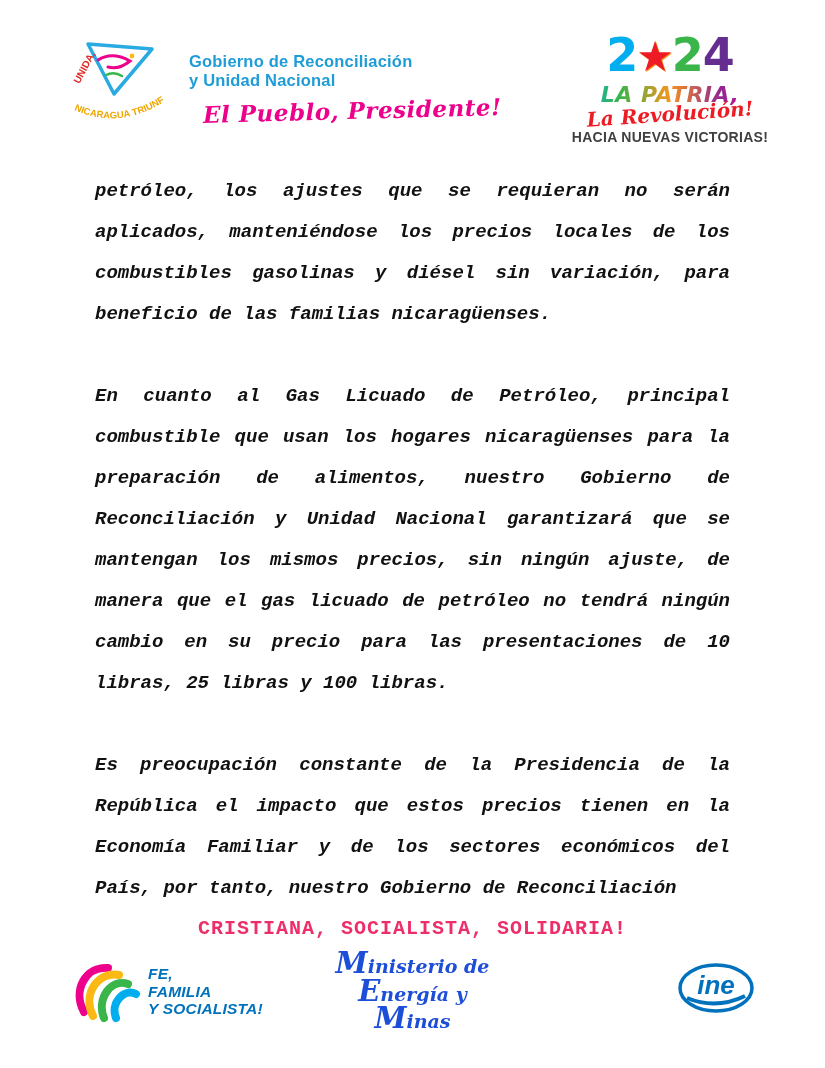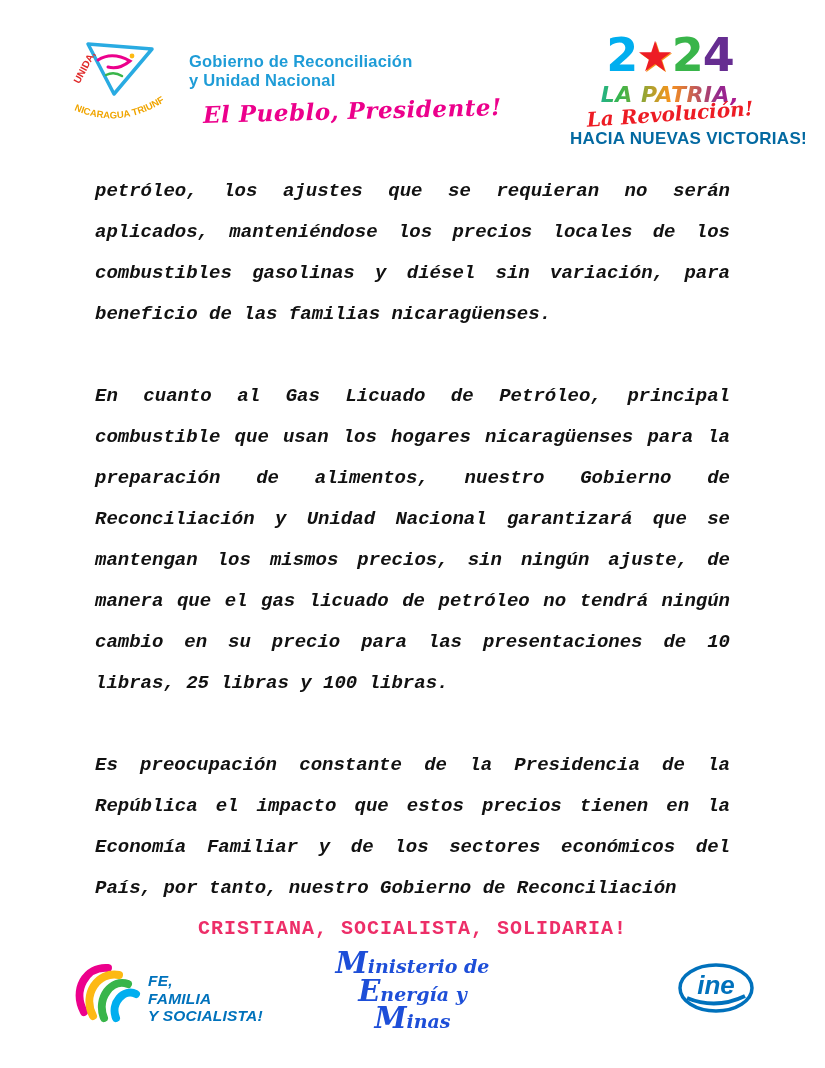--- a/index.html
+++ b/index.html
@@ -78,24 +78,24 @@
     color: #ED1C24;
     font-family: "DejaVu Serif", serif;
     font-style: italic;
     font-weight: bold;
     font-size: 20px;
     transform: rotate(-4deg);
     white-space: nowrap;
   }
   .victorias {
     margin-top: 3px;
-    color: #0369a1;
-    font-family: "Liberation Sans", sans-serif;
-    font-weight: bold;
-    font-size: 17px;
+    color: #404040;
+    font-family: "Liberation Sans", sans-serif;
+    font-weight: bold;
+    font-size: 14px;
     letter-spacing: 0.3px;
     white-space: nowrap;
   }
 
   
   .doc-body {
     padding: 26px 95px 0 95px;
   }
   .doc-body p {
     font-family: "Liberation Mono", monospace;
@@ -119,21 +119,21 @@
     font-size: 20px;
     letter-spacing: 1px;
   }
   .logos-row {
     margin-top: 10px;
     display: grid;
     grid-template-columns: 1fr auto 1fr;
     align-items: center;
     padding: 0 70px;
   }
-  .fe-familia { display: flex; align-items: flex-end; justify-self: start; }
+  .fe-familia { display: flex; align-items: center; justify-self: start; }
   .fe-swoosh { width: 74px; height: 66px; }
   .fe-text {
     margin-left: 4px;
     color: #0072BC;
     font-family: "Liberation Sans", sans-serif;
     font-weight: bold;
     font-style: italic;
     font-size: 15.5px;
     line-height: 1.12;
     letter-spacing: 0.2px;

